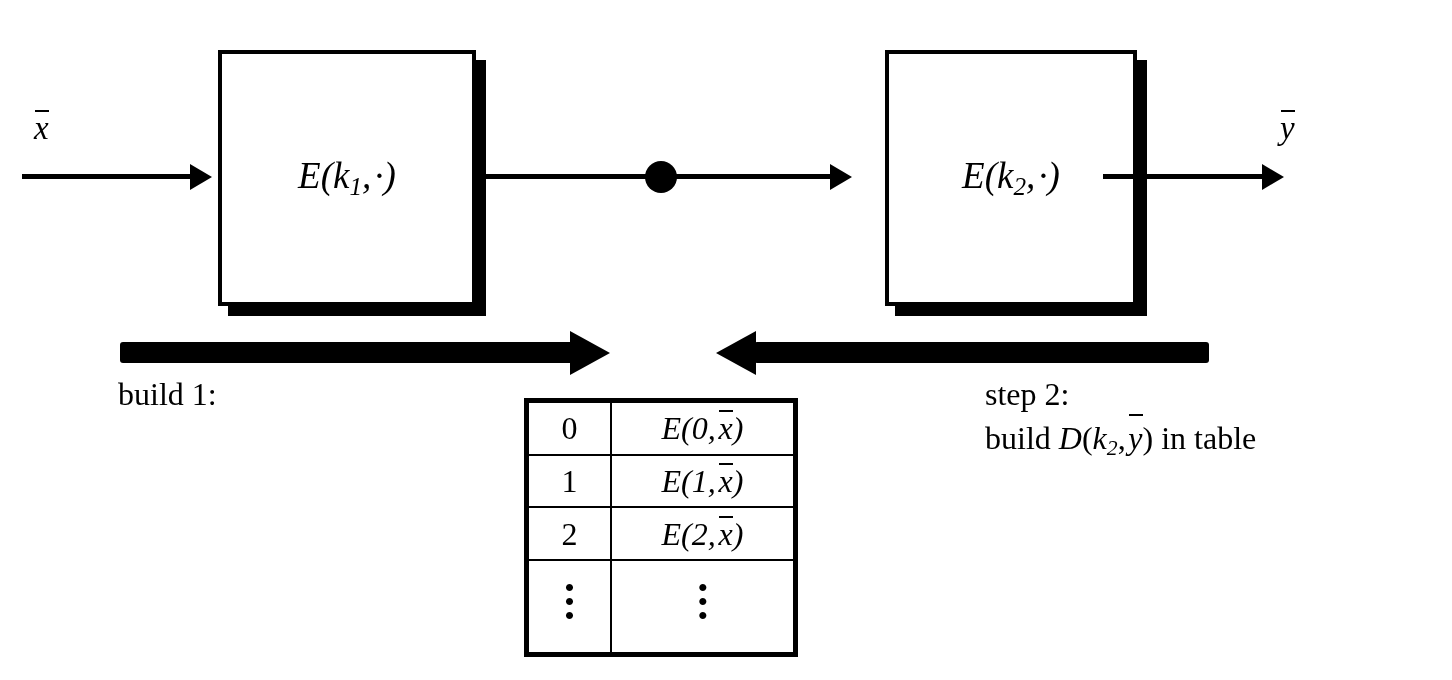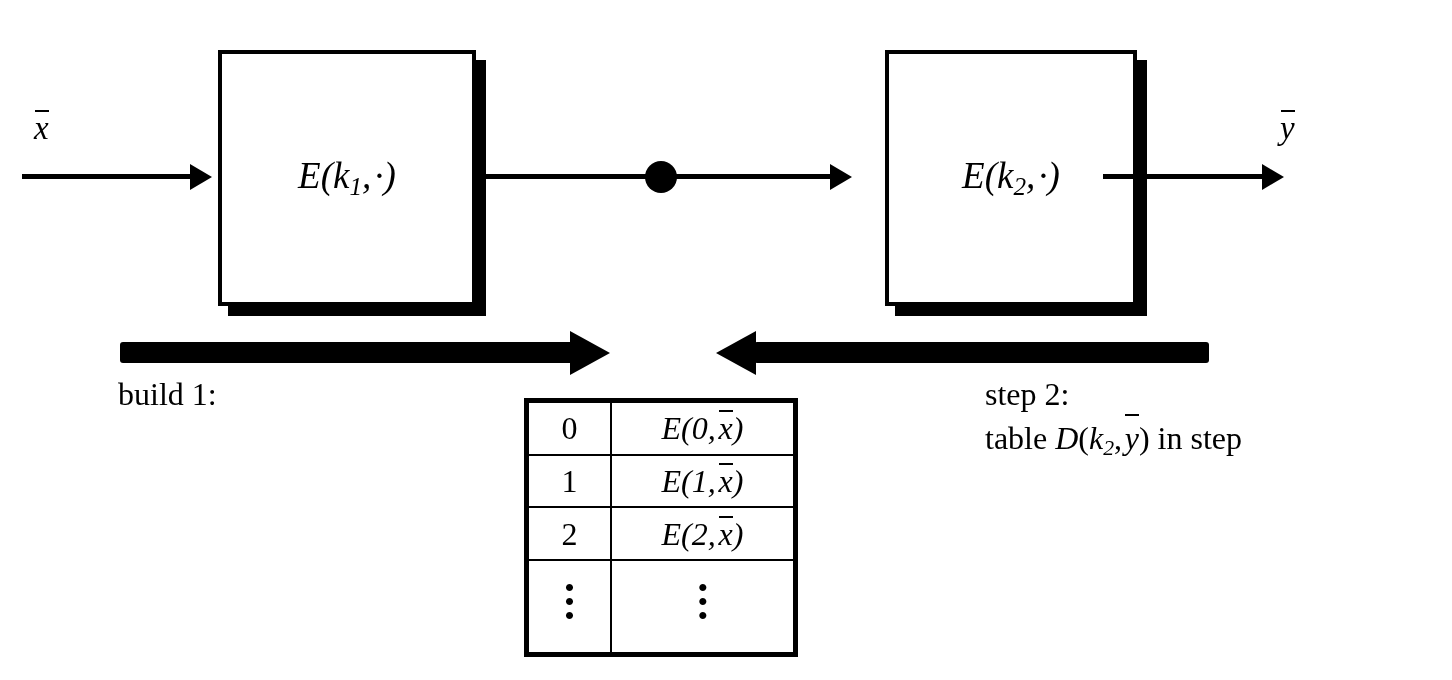--- a/index.html
+++ b/index.html
@@ -191,21 +191,21 @@
   <div class="step-arrow-head-left" style="left:716px; top:331px;"></div>
   <div class="step-arrow-shaft" style="left:754px; top:342px; width:455px;"></div>
 
   <div class="caption" style="left:118px; top:372px;">
     <div>build 1:</div>
   </div>
 
   <div class="caption" style="left:963px; top:372px;margin-left:22px;">
     <div>step 2:</div>
     <div>
-      <span>table </span><span class="mi">D</span>(<span class="mi">k</span><span class="sub">2</span>, <span class="ovl"><span class="mi">y</span></span>)<span> in step</span>
+      <span>build </span><span class="mi">D</span>(<span class="mi">k</span><span class="sub">2</span>, <span class="ovl"><span class="mi">y</span></span>)<span> in table</span>
     </div>
   </div>
 
   <div class="lookup-table" style="left:524px; top:398px; width:274px; height:259px;">
     <table>
       <tbody>
           <tr>
         <td class="key-col">0</td>
         <td class="val-col">
           <span class="mi">E</span>(0, <span class="ovl"><span class="mi">x</span></span>)

